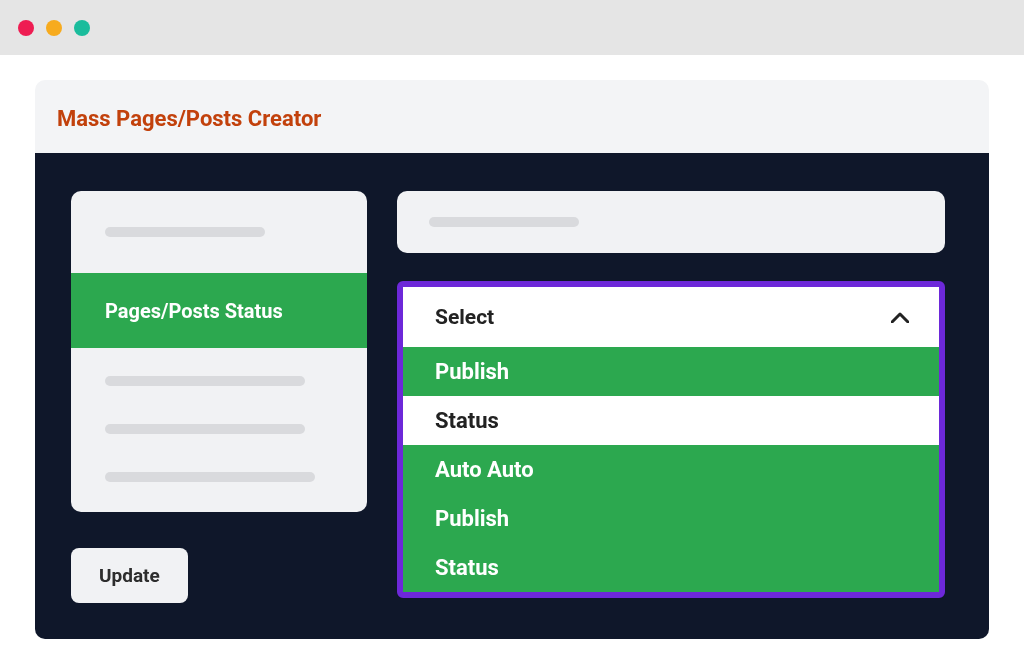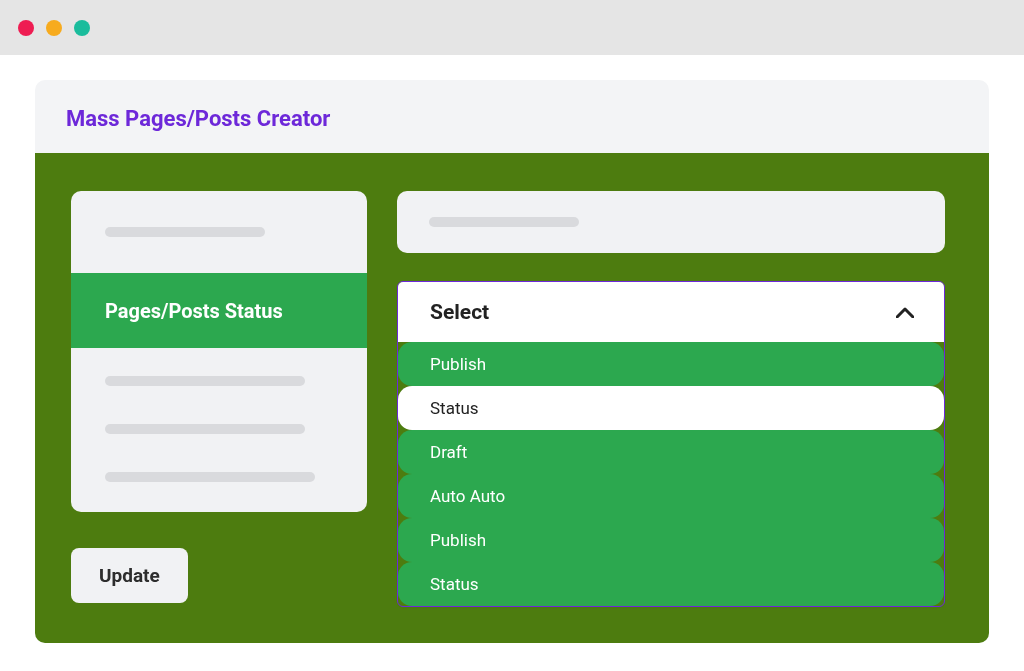--- a/index.html
+++ b/index.html
@@ -36,25 +36,24 @@
     .card {
       background: #f3f4f6;
       border-radius: 10px;
     }
     .card-header {
       padding: 26px 22px 22px 22px;
     }
     .card-title {
       font-size: 22px;
       font-weight: 700;
-      color: #6d28d9;
-      margin-left: 9px;
+      color: #c2410c;
     }
     .card-body {
-      background: #4d7c0f;
+      background: #0f172a;
       border-radius: 0 0 10px 10px;
       padding: 38px 44px 36px 36px;
       display: flex;
       gap: 30px;
       align-items: flex-start;
     }
     .sidebar-col {
       width: 296px;
       flex-shrink: 0;
     }
@@ -97,21 +96,21 @@
     .top-placeholder-box {
       background: #f1f2f4;
       border-radius: 10px;
       height: 62px;
       display: flex;
       align-items: center;
       padding-left: 32px;
       margin-bottom: 28px;
     }
     .dropdown {
-      border: 1px solid #6d28d9;
+      border: 6px solid #6d28d9;
       border-radius: 6px;
       overflow: hidden;
       box-shadow: 0 1px 2px rgba(0,0,0,0.02);
     }
     .dropdown-header {
       display: flex;
       justify-content: space-between;
       align-items: center;
       padding: 18px 30px 18px 32px;
       background: #fff;
@@ -124,26 +123,25 @@
     .chevron-up {
       width: 18px;
       height: 11px;
     }
     .dropdown-list {
       display: flex;
       flex-direction: column;
     }
     .dropdown-option {
       padding: 12px 32px;
-      font-size: 17px;
+      font-size: 22px;
       background: #2ca84f;
       color: #fff;
       cursor: pointer;
-      font-weight: 400;
-      border-radius: 14px;
+      font-weight: 700;
     }
     .dropdown-option.unselected {
       background: #fff;
       color: #222;
     }
     .update-button {
       margin-top: 36px;
       display: inline-flex;
       background: #f1f2f4;
       border-radius: 8px;
@@ -203,21 +201,20 @@
         <div class="dropdown">
           <div class="dropdown-header">
             <span class="dropdown-header-label">Select</span>
             <svg class="chevron-up" viewBox="0 0 18 11">
               <path d="M1 10 L9 2 L17 10" stroke="#222" stroke-width="3" fill="none" stroke-linecap="round" stroke-linejoin="round"></path>
             </svg>
           </div>
           <div class="dropdown-list" id="dropdown-list">
               <div class="dropdown-option">Publish</div>
               <div class="dropdown-option unselected">Status</div>
-              <div class="dropdown-option">Draft</div>
               <div class="dropdown-option">Auto Auto</div>
               <div class="dropdown-option">Publish</div>
               <div class="dropdown-option">Status</div>
             </div>
         </div>
       </div>
 
     </div>
   </div>
 </div>

